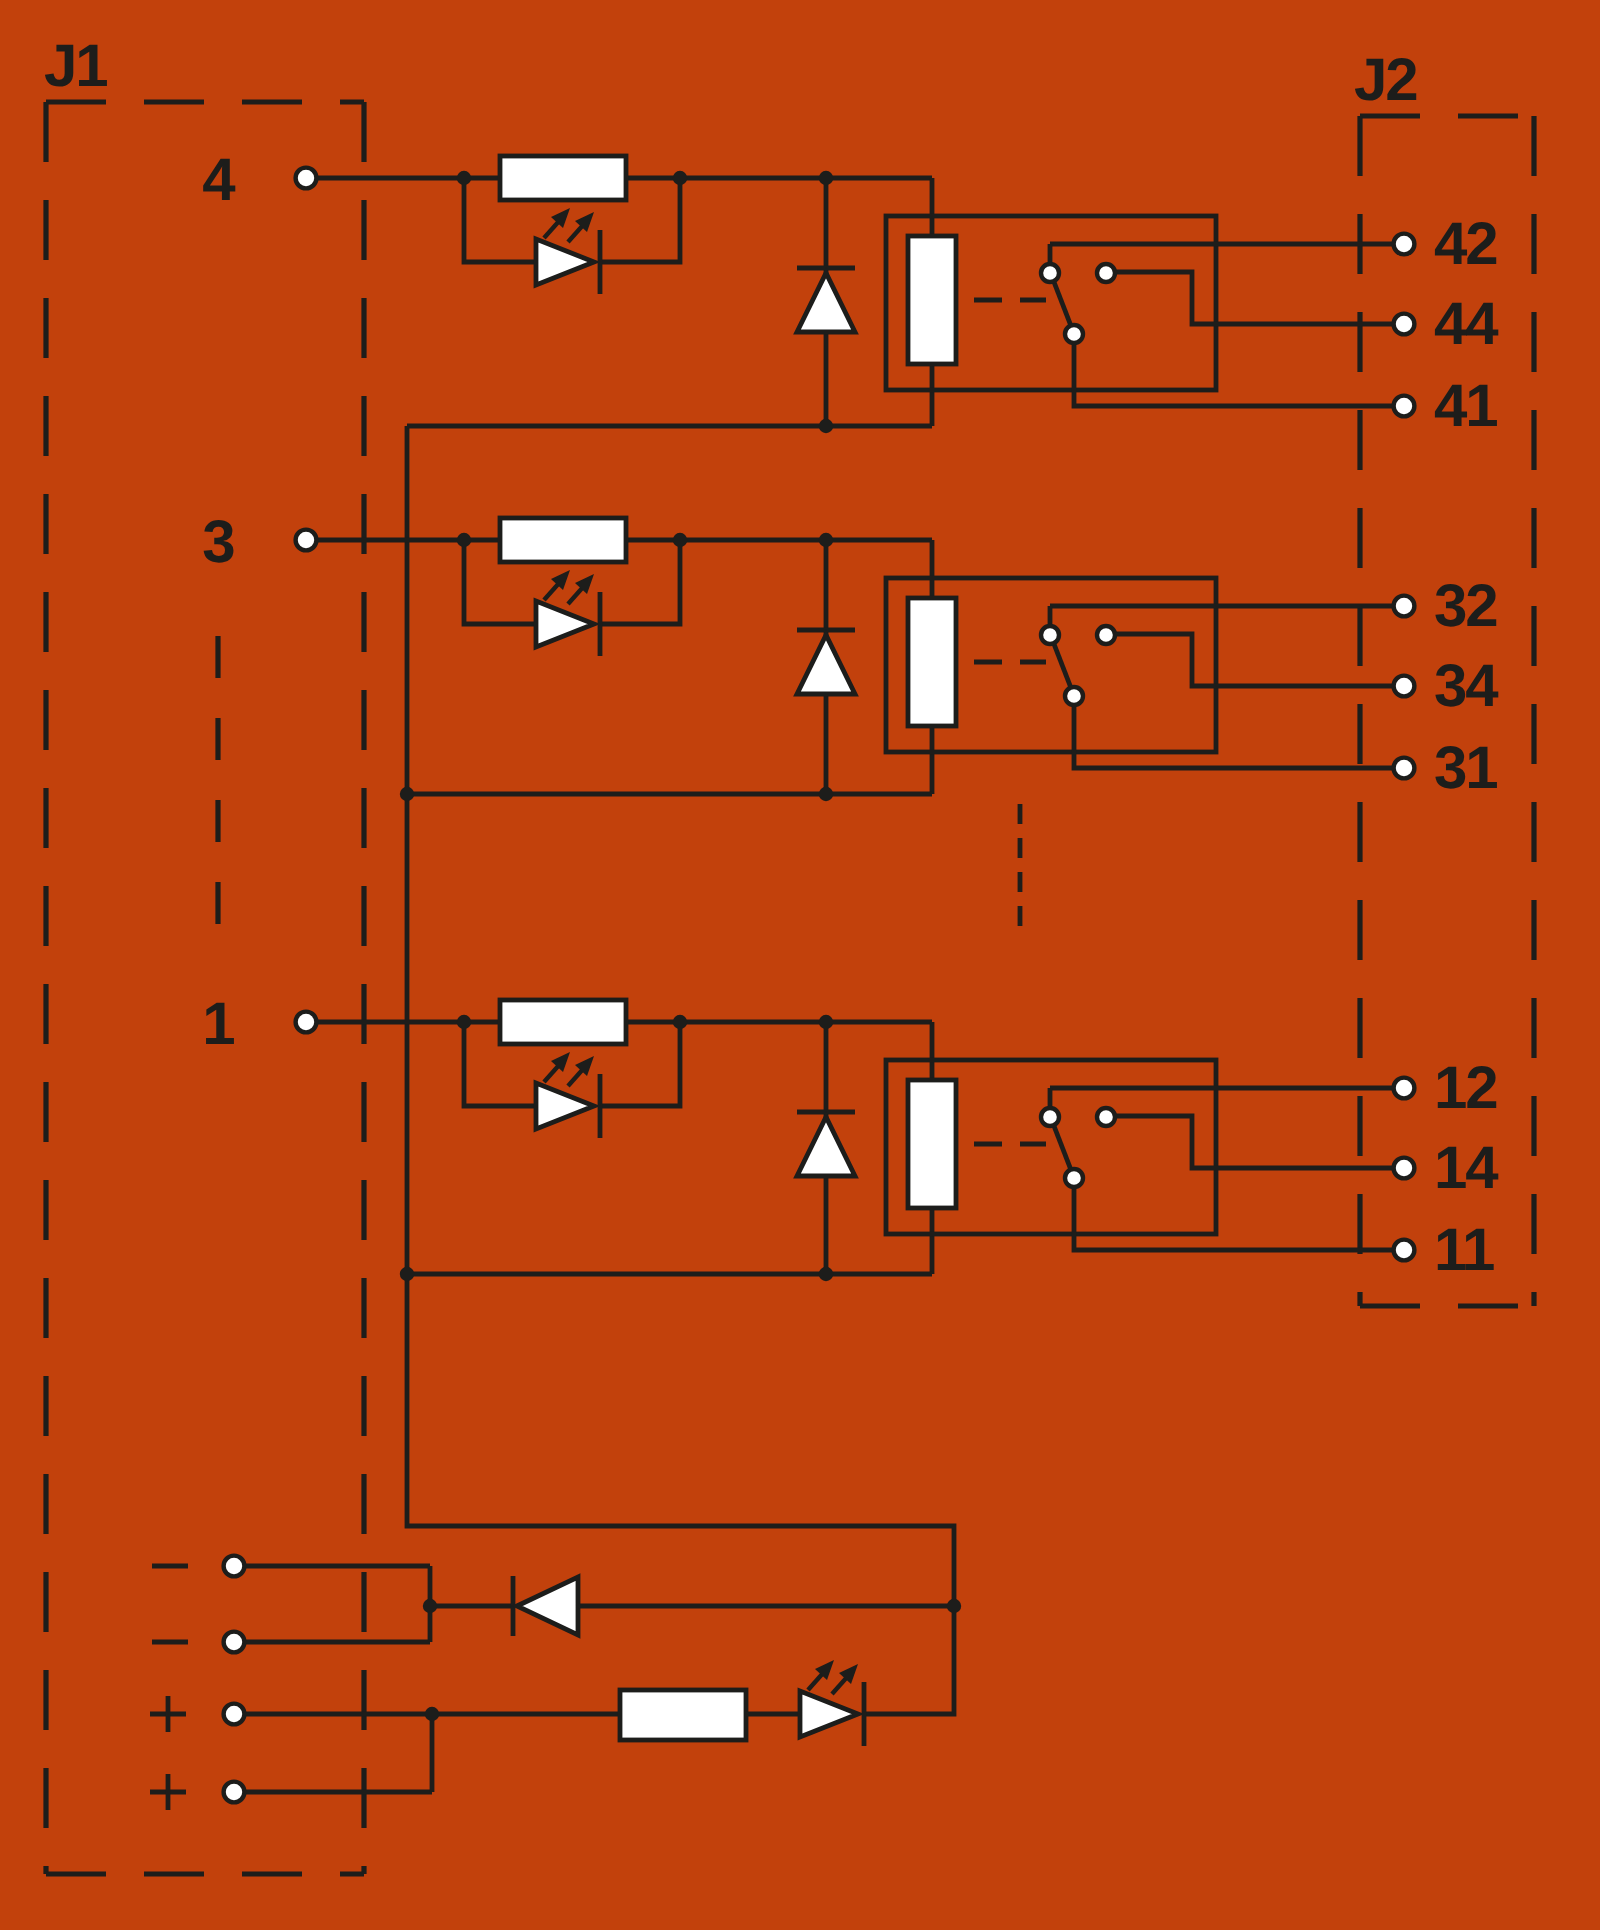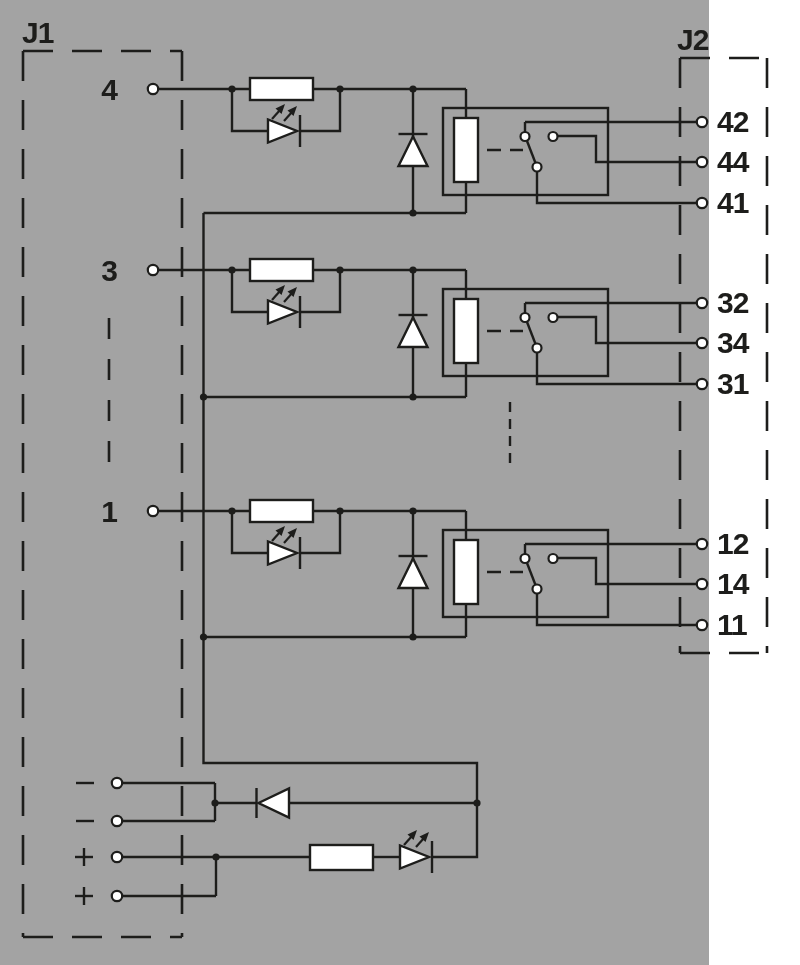--- a/index.html
+++ b/index.html
@@ -1,16 +1,16 @@
 <!DOCTYPE html>
 <html><head>
 <meta charset="utf-8">
 <style>
   html,body { margin:0; padding:0; background:#ffffff; }
-  .stage { position:relative; width:709px; height:965px; background:#a3a3a3; }
+  .stage { position:relative; width:800px; height:965px; background:#c2410c; }
   svg { display:block; }
   .w    { stroke:#1d1d1b; stroke-width:2.4; fill:none; stroke-linecap:butt; }
   .wj   { stroke:#1d1d1b; stroke-width:2.4; fill:none; stroke-linejoin:miter; }
   .boxd { stroke:#1d1d1b; stroke-width:2.6; fill:none; stroke-dasharray:30 19; }
   .ell1 { stroke:#1d1d1b; stroke-width:2.6; fill:none; stroke-dasharray:21 20; }
   .ell2 { stroke:#1d1d1b; stroke-width:2.4; fill:none; stroke-dasharray:10 7; }
   .link { stroke:#1d1d1b; stroke-width:2.4; fill:none; stroke-dasharray:14 9; }
   .comp { fill:#ffffff; stroke:#1d1d1b; stroke-width:2.4; }
   .rbox { fill:none; stroke:#1d1d1b; stroke-width:2.4; }
   .term { fill:#ffffff; stroke:#1d1d1b; stroke-width:2.2; }

